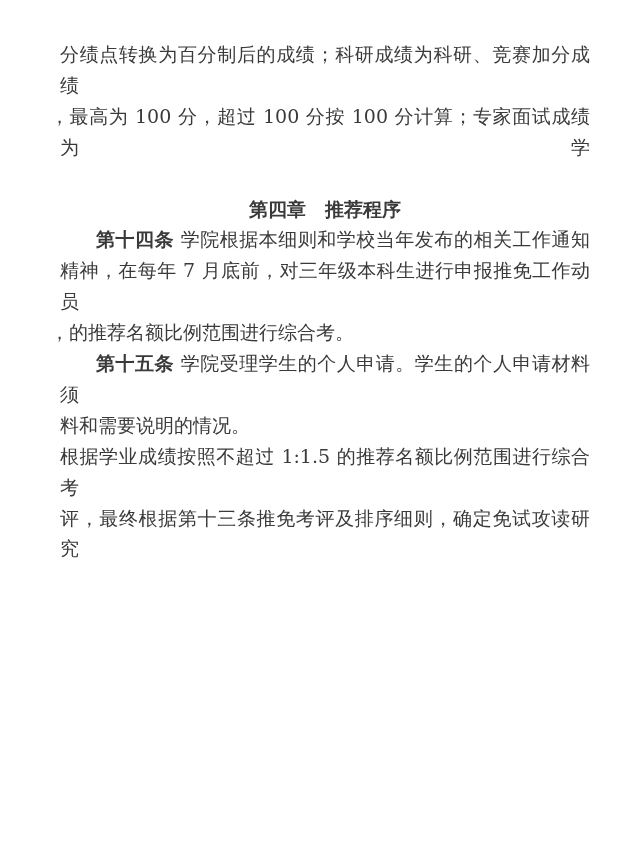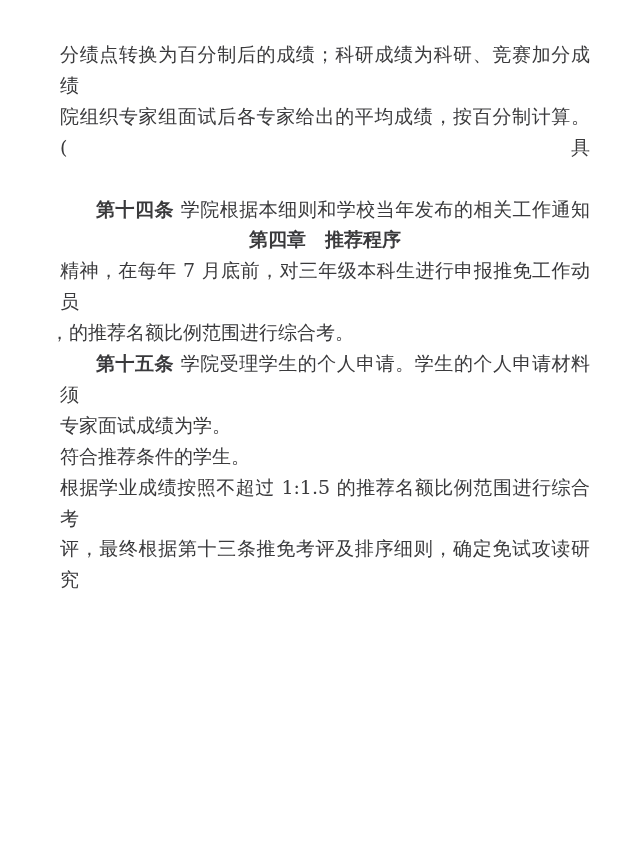--- a/index.html
+++ b/index.html
@@ -37,32 +37,31 @@
   .label { font-weight: bold; }
   .spacer { height: 30.9px; }
 </style>
 </head>
 <body>
 
 <div class="page">
   <div class="content">
 
     <div class="line just">分绩点转换为百分制后的成绩；科研成绩为科研、竞赛加分成绩</div>
-    <div class="line just">院组织专家组面试后各专家给出的平均成绩，按百分制计算。(具</div>
+    <div class="line just hang">，最高为 100 分，超过 100 分按 100 分计算；专家面试成绩为学</div>
 
     <div class="spacer"></div>
 
+    <div class="line heading">第四章　推荐程序</div>
+
     <div class="line just indent"><b class="label">第十四条</b><span> 学院根据本细则和学校当年发布的相关工作通知</span></div>
-
-    <div class="line heading">第四章　推荐程序</div>
     <div class="line just">精神，在每年 7 月底前，对三年级本科生进行申报推免工作动员</div>
     <div class="line hang">，的推荐名额比例范围进行综合考。</div>
 
     <div class="line just indent"><b class="label">第十五条</b><span> 学院受理学生的个人申请。学生的个人申请材料须</span></div>
-    <div class="line">专家面试成绩为学。</div>
+    <div class="line">料和需要说明的情况。</div>
 
-    <div class="line">符合推荐条件的学生。</div>
 
     <div class="line just">根据学业成绩按照不超过 1:1.5 的推荐名额比例范围进行综合考</div>
     <div class="line just">评，最终根据第十三条推免考评及排序细则，确定免试攻读研究</div>
 
   </div>
 </div>
 
 </body></html>

